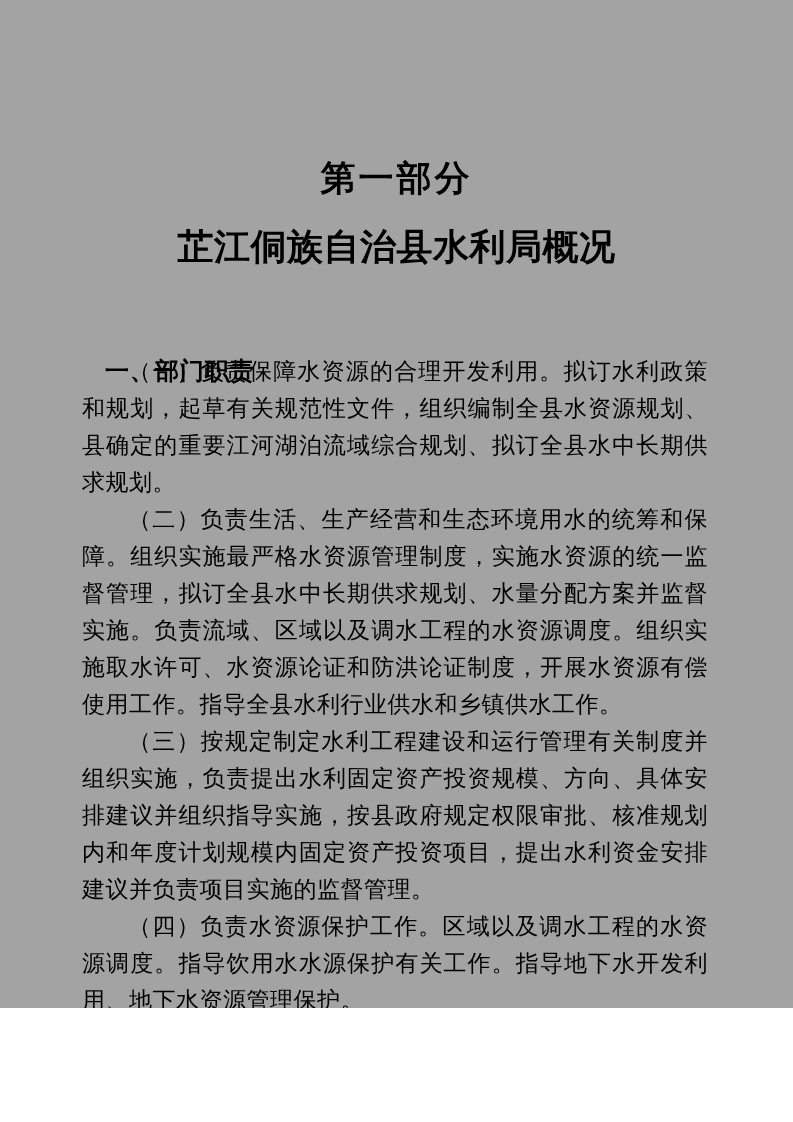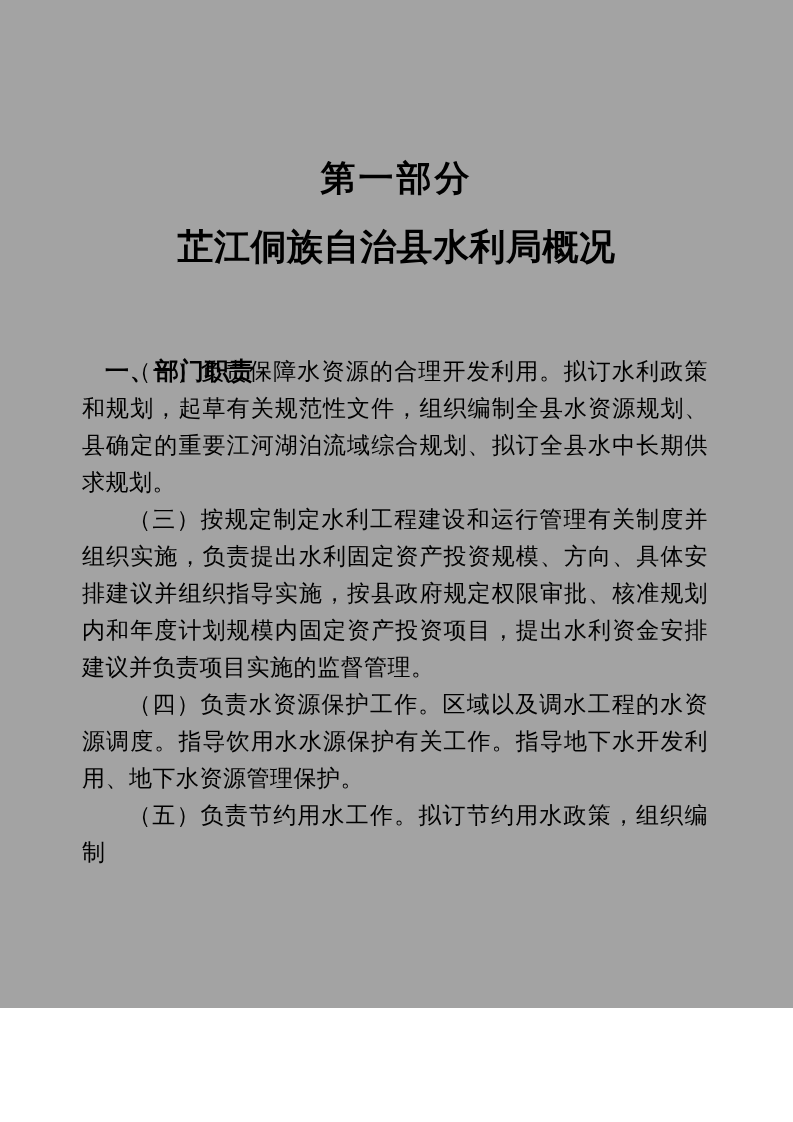--- a/index.html
+++ b/index.html
@@ -84,20 +84,21 @@
 <div class="page">
 
   <div class="doc-title-part">第一部分</div>
 
   <div class="doc-title-main">芷江侗族自治县水利局概况</div>
 
   <div class="section-heading">一、部门职责</div>
 
   <div class="body-text">
     <p>（一）负责保障水资源的合理开发利用。拟订水利政策和规划，起草有关规范性文件，组织编制全县水资源规划、县确定的重要江河湖泊流域综合规划、拟订全县水中长期供求规划。</p>
+    <p>（二）负责生活、生产经营和生态环境用水的统筹和保障。组织实施最严格水资源管理制度，实施水资源的统一监督管理，拟订全县水中长期供求规划、水量分配方案并监督实施。负责流域、区域以及调水工程的水资源调度。组织实施取水许可、水资源论证和防洪论证制度，开展水资源有偿使用工作。指导全县水利行业供水和乡镇供水工作。</p>
     <p>（三）按规定制定水利工程建设和运行管理有关制度并组织实施，负责提出水利固定资产投资规模、方向、具体安排建议并组织指导实施，按县政府规定权限审批、核准规划内和年度计划规模内固定资产投资项目，提出水利资金安排建议并负责项目实施的监督管理。</p>
     <p>（四）负责水资源保护工作。区域以及调水工程的水资源调度。指导饮用水水源保护有关工作。指导地下水开发利用、地下水资源管理保护。</p>
     <p>（五）负责节约用水工作。拟订节约用水政策，组织编制</p>
   </div>
 
   <div class="page-number">1</div>
 
 </div>
 
 </body></html>

